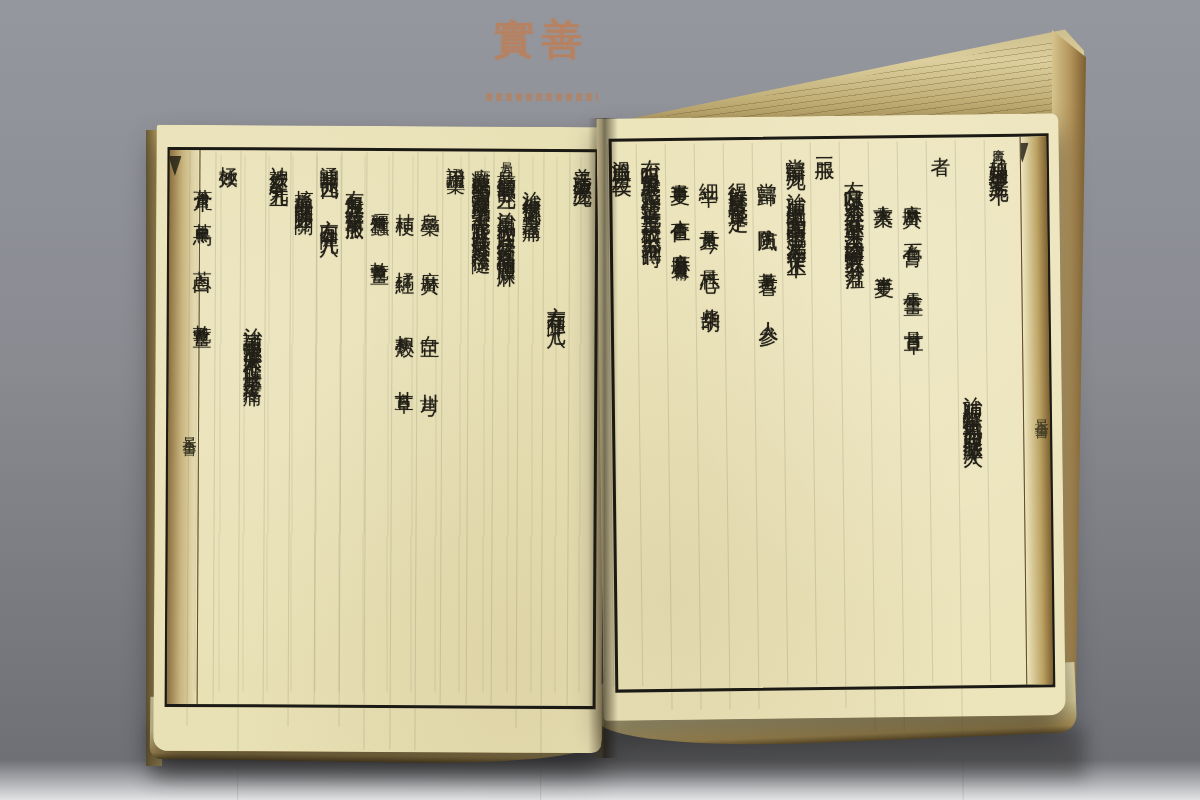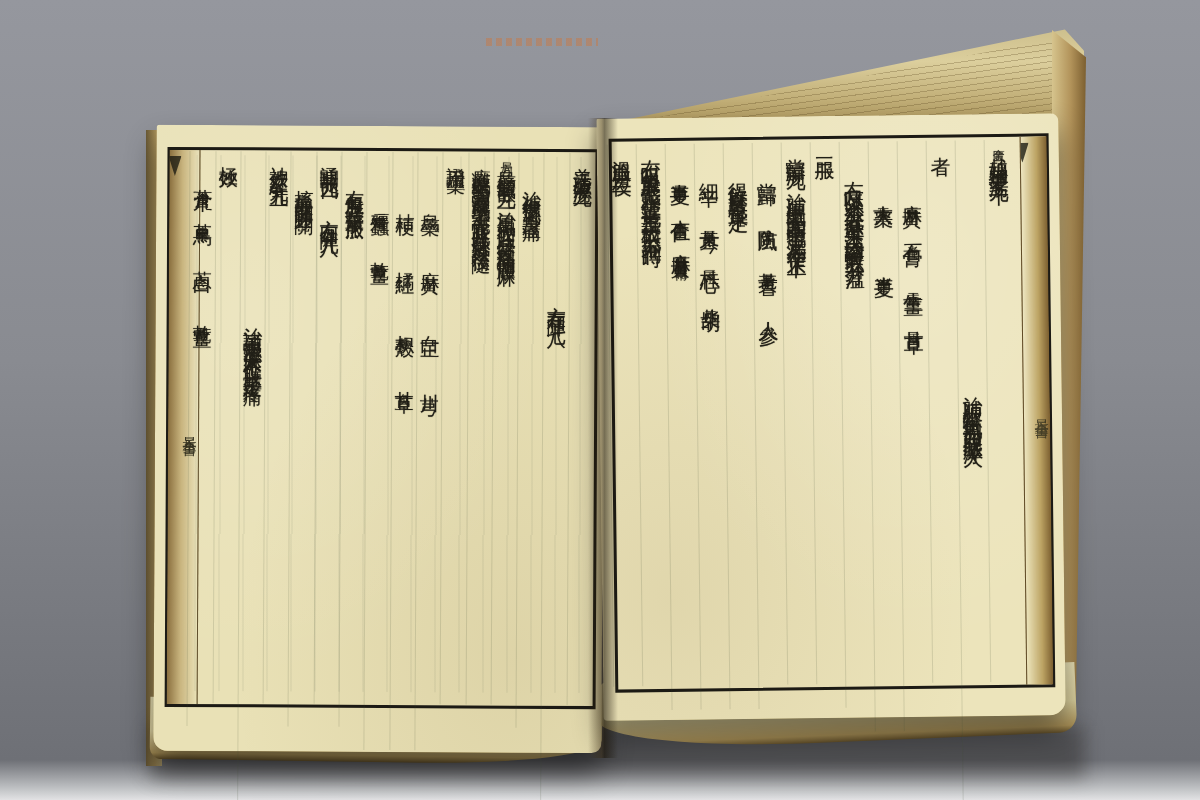--- a/index.html
+++ b/index.html
@@ -131,14 +131,15 @@
       <div class="col" style="padding-top: 24px;"><span class="seg">半夏</span><span class="sm">五兩湯泡</span><span class="gapsp" style="height: 24px;"></span><span class="seg">杏仁</span><span class="sm">去皮尖炒五十個</span><span class="gapsp" style="height: 19.2px;"></span><span class="seg">麻黃</span><span class="sm">去根節小煮一二沸掠去沫焙乾一兩</span></div>
       <div class="col" style="padding-top: 0px;"><span class="seg">右㕮咀每服五七錢水一鍾薑七片棗二枚煎七分不拘時</span></div>
       <div class="col" style="padding-top: 0px;"><span class="seg">溫服日三夜二</span></div>
     </div>
 </div>
 
 <div class="edgeband" style="left:588px;top:118px;width:30px;height:640px;
             background:linear-gradient(90deg,rgba(55,40,15,0) 0%,rgba(55,40,15,.45) 45%,rgba(25,18,5,.55) 55%,rgba(55,40,15,0) 100%);"></div>
 
 <div class="wm">
+  <div class="big">實善</div>
   <div class="tiny"></div>
 </div>
 
 </body></html>

